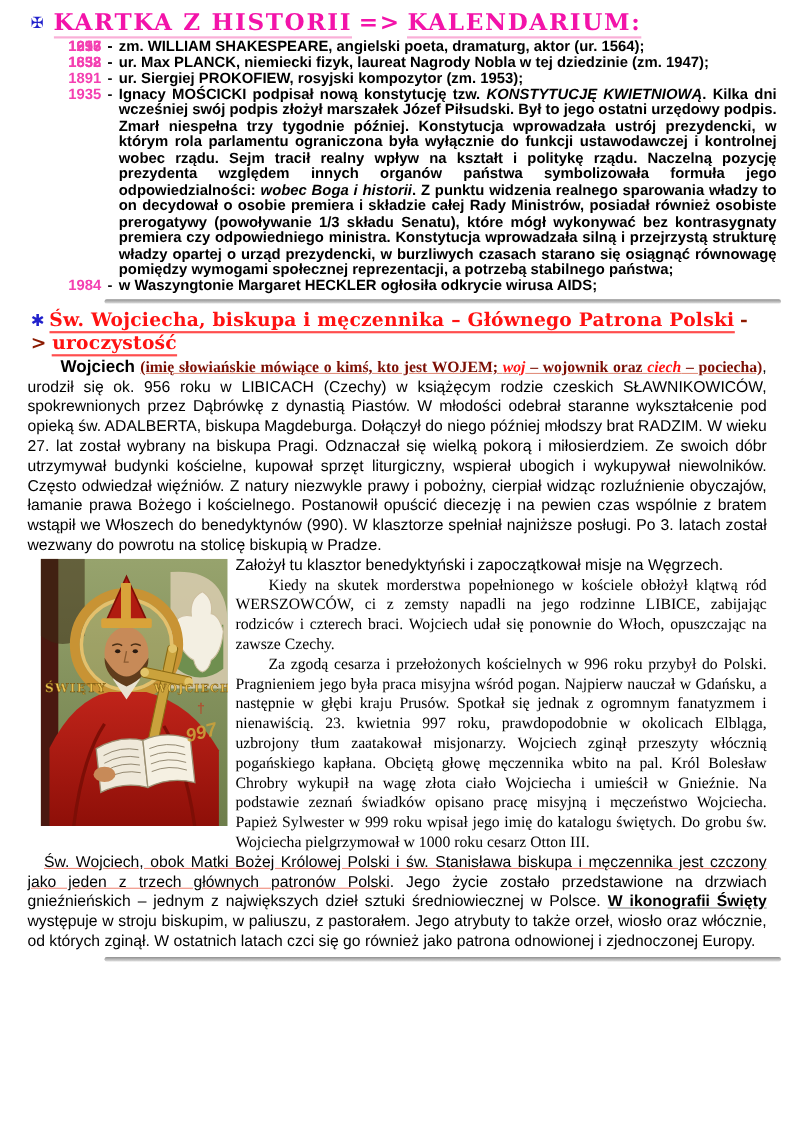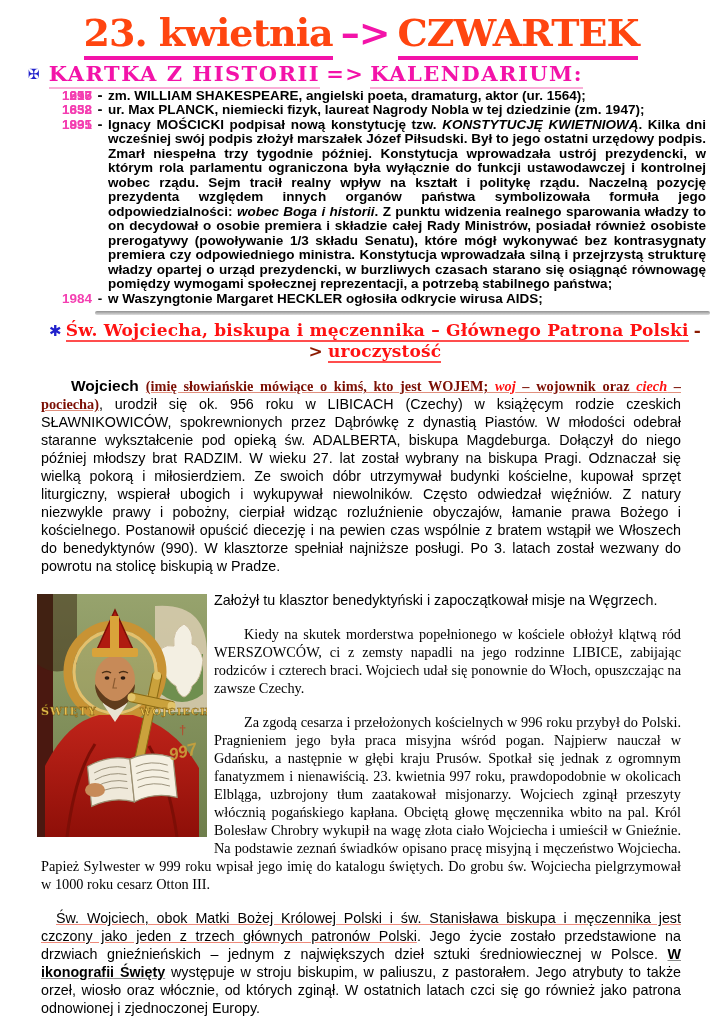--- a/index.html
+++ b/index.html
@@ -26,28 +26,28 @@
   .cal-year{position:absolute;left:0;top:0;width:62px;text-align:right;color:#f43fb1;}
   .cal-sep{position:absolute;left:62px;top:0;width:16px;text-align:center;color:#111;}
   .seg-bi{font-style:italic;}
 
   
   .divider{height:4px;margin:5px 12px 5px 95px;background:linear-gradient(#8f8f8f,#dedede);
            border-radius:2px;}
 
   
   .feast-header{margin:4px 0 3px 28px;font-family:"DejaVu Serif",serif;font-weight:bold;
-                font-size:17px;letter-spacing:0.2px;line-height:1.2;text-align:center;}
+                font-size:17px;letter-spacing:0.2px;line-height:1.2;}
   .feast-main,.feast-rank{color:#ff1212;border-bottom:2px solid #ff4e4e;padding-bottom:0px;}
   .feast-arrow{color:#8b1a00;margin:0 5px;}
   .feast-star{color:#2121cc;font-size:15px;margin-right:4px;font-family:"DejaVu Sans",sans-serif;}
 
   
   .article{margin:2px 25px 0 25px;font-size:14.3px;line-height:18px;}
-  .article p{margin:16px;text-align:justify;}
+  .article p{margin:0;text-align:justify;}
   .p-first{text-indent:30px;}
   .p-ind{text-indent:30px;font-family:Liberation Serif, serif;}
   .p-last{text-indent:15px;}
   .seg-lead{font-weight:bold;font-size:15.5px;}
   .seg-maroon{font-family:"Liberation Serif",serif;font-weight:bold;color:#7b0f04;
               text-decoration:underline;text-decoration-color:#e2907e;}
   .seg-redital{font-family:"Liberation Serif",serif;font-weight:bold;font-style:italic;color:#ff1212;
                text-decoration:underline;text-decoration-color:#e2907e;}
   .seg-ured{text-decoration:underline;text-decoration-color:#ef8a7a;}
   .seg-ugray{text-decoration:underline;text-decoration-color:#8a8a8a;font-weight:bold;}
@@ -58,31 +58,30 @@
               stroke-width:0.35px;letter-spacing:1px;}
 
   
   .lit-header{font-size:22px;letter-spacing:3px;margin-top:9px;}
 </style>
 </head>
 <body>
 
 <div class="page">
 
-  <h1 class="title"><span class="t-underline">23. kwietnia</span><span class="t-arrow">–&gt;</span><span class="t-underline">CZWARTEK</span></h1>
 
   <div class="sec-header"><span class="star">✠</span><span class="h-underline">KARTKA Z HISTORII</span><span class="h-arrow">=&gt;</span><span class="h-underline">KALENDARIUM:</span></div>
 
   <div class="calendar" id="calendar-list">
       <div class="cal-entry"><span class="cal-year">997</span><span class="cal-sep">-</span></div>
       <div class="cal-entry"><span class="cal-year">1253</span><span class="cal-sep">-</span></div>
       <div class="cal-entry"><span class="cal-year">1616</span><span class="cal-sep">-</span><span>zm. WILLIAM SHAKESPEARE, angielski poeta, dramaturg, aktor (ur. 1564);</span></div>
       <div class="cal-entry"><span class="cal-year">1632</span><span class="cal-sep">-</span></div>
       <div class="cal-entry"><span class="cal-year">1858</span><span class="cal-sep">-</span><span>ur. Max PLANCK, niemiecki fizyk, laureat Nagrody Nobla w tej dziedzinie (zm. 1947);</span></div>
-      <div class="cal-entry"><span class="cal-year">1891</span><span class="cal-sep">-</span></div>
+      <div class="cal-entry"><span class="cal-year">1891</span><span class="cal-sep">-</span><span>ur. Siergiej PROKOFIEW, rosyjski kompozytor (zm. 1953);</span></div>
       <div class="cal-entry"><span class="cal-year">1935</span><span class="cal-sep">-</span><span>Ignacy MOŚCICKI podpisał nową konstytucję tzw. </span><span class="seg-bi">KONSTYTUCJĘ KWIETNIOWĄ</span><span>. Kilka dni wcześniej swój podpis złożył marszałek Józef Piłsudski. Był to jego ostatni urzędowy podpis. Zmarł niespełna trzy tygodnie później. Konstytucja wprowadzała ustrój prezydencki, w którym rola parlamentu ograniczona była wyłącznie do funkcji ustawodawczej i kontrolnej wobec rządu. Sejm tracił realny wpływ na kształt i politykę rządu. Naczelną pozycję prezydenta względem innych organów państwa symbolizowała formuła jego odpowiedzialności: </span><span class="seg-bi">wobec Boga i historii</span><span>. Z punktu widzenia realnego sparowania władzy to on decydował o osobie premiera i składzie całej Rady Ministrów, posiadał również osobiste prerogatywy (powoływanie 1/3 składu Senatu), które mógł wykonywać bez kontrasygnaty premiera czy odpowiedniego ministra. Konstytucja wprowadzała silną i przejrzystą strukturę władzy opartej o urząd prezydencki, w burzliwych czasach starano się osiągnąć równowagę pomiędzy wymogami społecznej reprezentacji, a potrzebą stabilnego państwa;</span></div>
       <div class="cal-entry"><span class="cal-year">1984</span><span class="cal-sep">-</span><span>w Waszyngtonie Margaret HECKLER ogłosiła odkrycie wirusa AIDS;</span></div>
     </div>
 
   <div class="divider"></div>
 
   <div class="feast-header"><span class="feast-star">✱</span><span class="feast-main">Św. Wojciecha, biskupa i męczennika – Głównego Patrona Polski</span><span class="feast-arrow">-&gt;</span><span class="feast-rank">uroczystość</span></div>
 
   <div class="article">
     <p class="p-first" id="p1"><span class="seg-lead">Wojciech</span><span> </span><span class="seg-maroon">(imię słowiańskie mówiące o kimś, kto jest WOJEM; </span><span class="seg-redital">woj</span><span class="seg-maroon"> – wojownik oraz </span><span class="seg-redital">ciech</span><span class="seg-maroon"> – pociecha)</span><span>, urodził się ok. 956 roku w LIBICACH (Czechy) w książęcym rodzie czeskich SŁAWNIKOWICÓW, spokrewnionych przez Dąbrówkę z dynastią Piastów. W młodości odebrał staranne wykształcenie pod opieką św. ADALBERTA, biskupa Magdeburga. Dołączył do niego później młodszy brat RADZIM. W wieku 27. lat został wybrany na biskupa Pragi. Odznaczał się wielką pokorą i miłosierdziem. Ze swoich dóbr utrzymywał budynki kościelne, kupował sprzęt liturgiczny, wspierał ubogich i wykupywał niewolników. Często odwiedzał więźniów. Z natury niezwykle prawy i pobożny, cierpiał widząc rozluźnienie obyczajów, łamanie prawa Bożego i kościelnego. Postanowił opuścić diecezję i na pewien czas wspólnie z bratem wstąpił we Włoszech do benedyktynów (990). W klasztorze spełniał najniższe posługi. Po 3. latach został wezwany do powrotu na stolicę biskupią w Pradze.</span></p>

